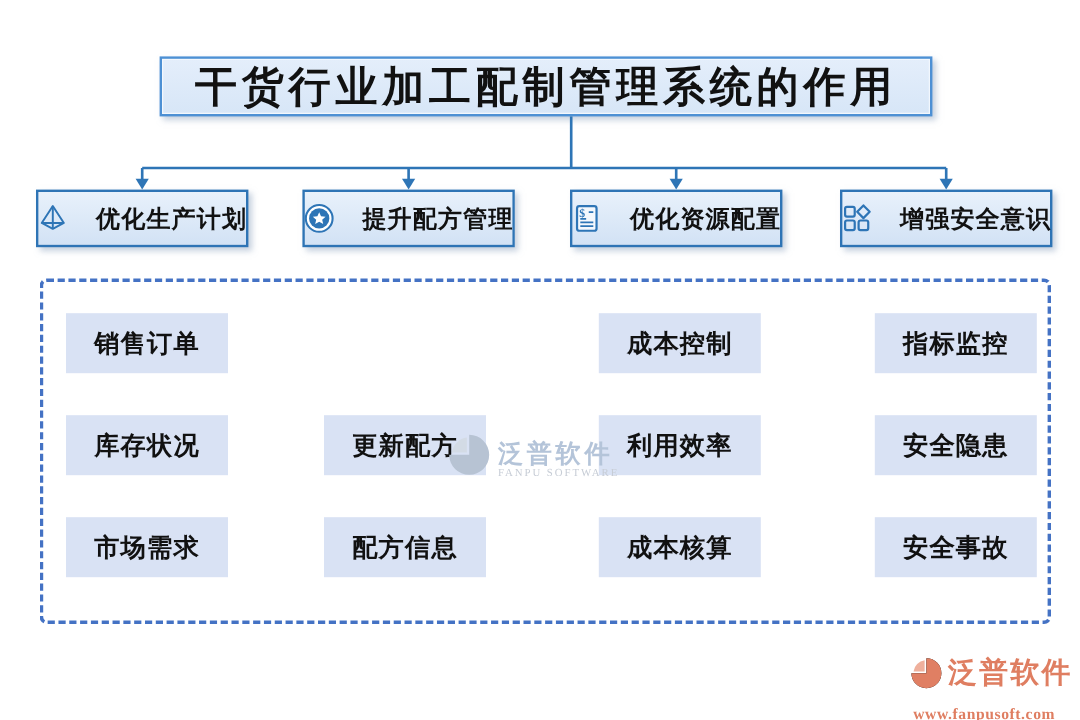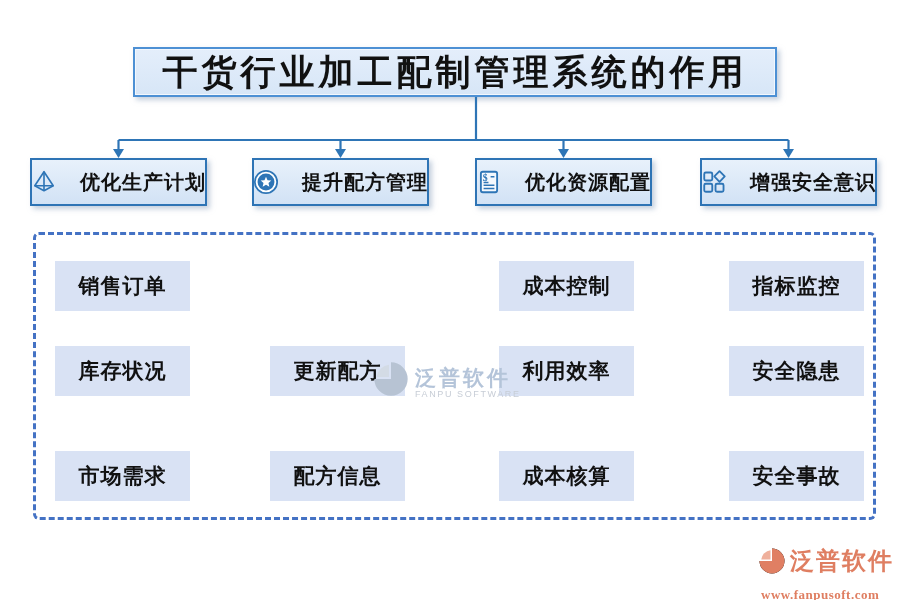--- a/index.html
+++ b/index.html
@@ -36,30 +36,30 @@
     position:absolute;left:33px;top:232px;width:843px;height:288px;box-sizing:border-box;
     border:3px dashed #4472c4;border-radius:6px;background:transparent;
   }
   
   .cell{
     position:absolute;width:135px;height:50px;background:#d9e2f4;
     display:flex;align-items:center;justify-content:center;
     font-size:21px;font-weight:bold;color:#111;letter-spacing:1px;white-space:nowrap;
   }
   .col0{left:55px}.col1{left:270px}.col2{left:499px}.col3{left:729px}
-  .row0{top:261px}.row1{top:346px}.row2{top:451px}
+  .row0{top:261px}.row1{top:346px}.row2{top:431px}
   
   .watermark{
     position:absolute;left:371px;top:359px;display:flex;align-items:flex-start;gap:4px;
     z-index:5;pointer-events:none;
   }
   .watermark .swirl{width:40px;height:40px;}
   .wm-text-col{display:flex;flex-direction:column;margin-top:8px;}
   .wm-text{font-size:21px;font-weight:bold;color:#b4c4d9;letter-spacing:3px;line-height:22px;white-space:nowrap;}
-  .wm-sub{font-size:9px;color:#c7cdd6;letter-spacing:1.6px;font-family:Liberation Sans, sans-serif;white-space:nowrap;}
+  .wm-sub{font-size:9px;color:#c7cdd6;letter-spacing:1.6px;font-family:Liberation Serif, serif;white-space:nowrap;}
   
   .footer-logo{position:absolute;left:757px;top:546px;display:flex;flex-direction:column;align-items:flex-start;}
   .fl-row{display:flex;align-items:center;gap:3px;}
   .fl-row .swirl{width:30px;height:30px;}
   .fl-text{font-size:24px;font-weight:bold;color:#df7e61;letter-spacing:2px;line-height:30px;white-space:nowrap;}
   .fl-url{font-size:13px;font-weight:bold;color:#df7e61;letter-spacing:.5px;margin-top:11px;margin-left:4px;font-family:"Liberation Serif","DejaVu Serif",serif;white-space:nowrap;}
 </style>
 </head>
 <body>
 

